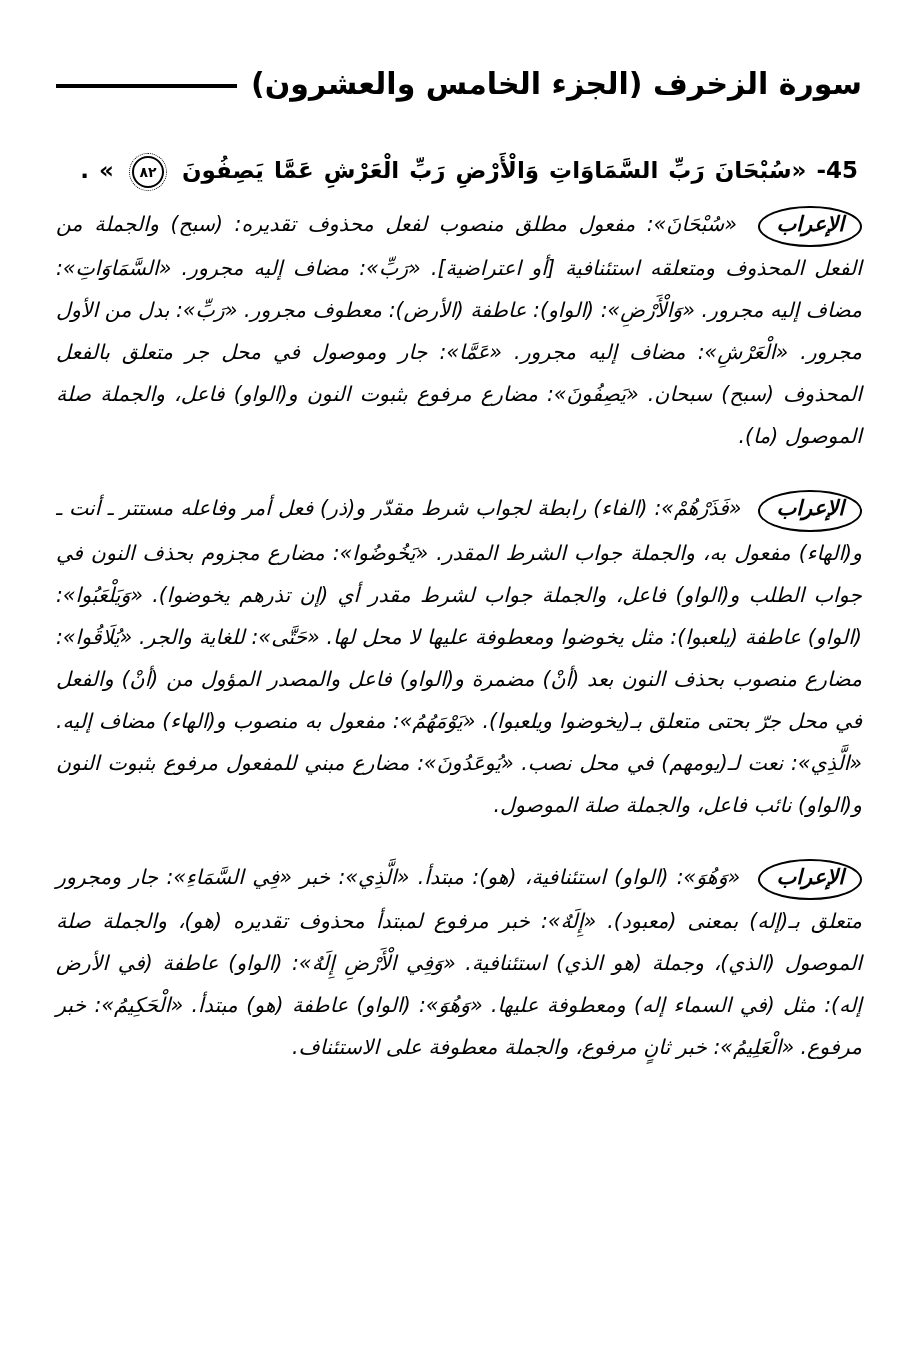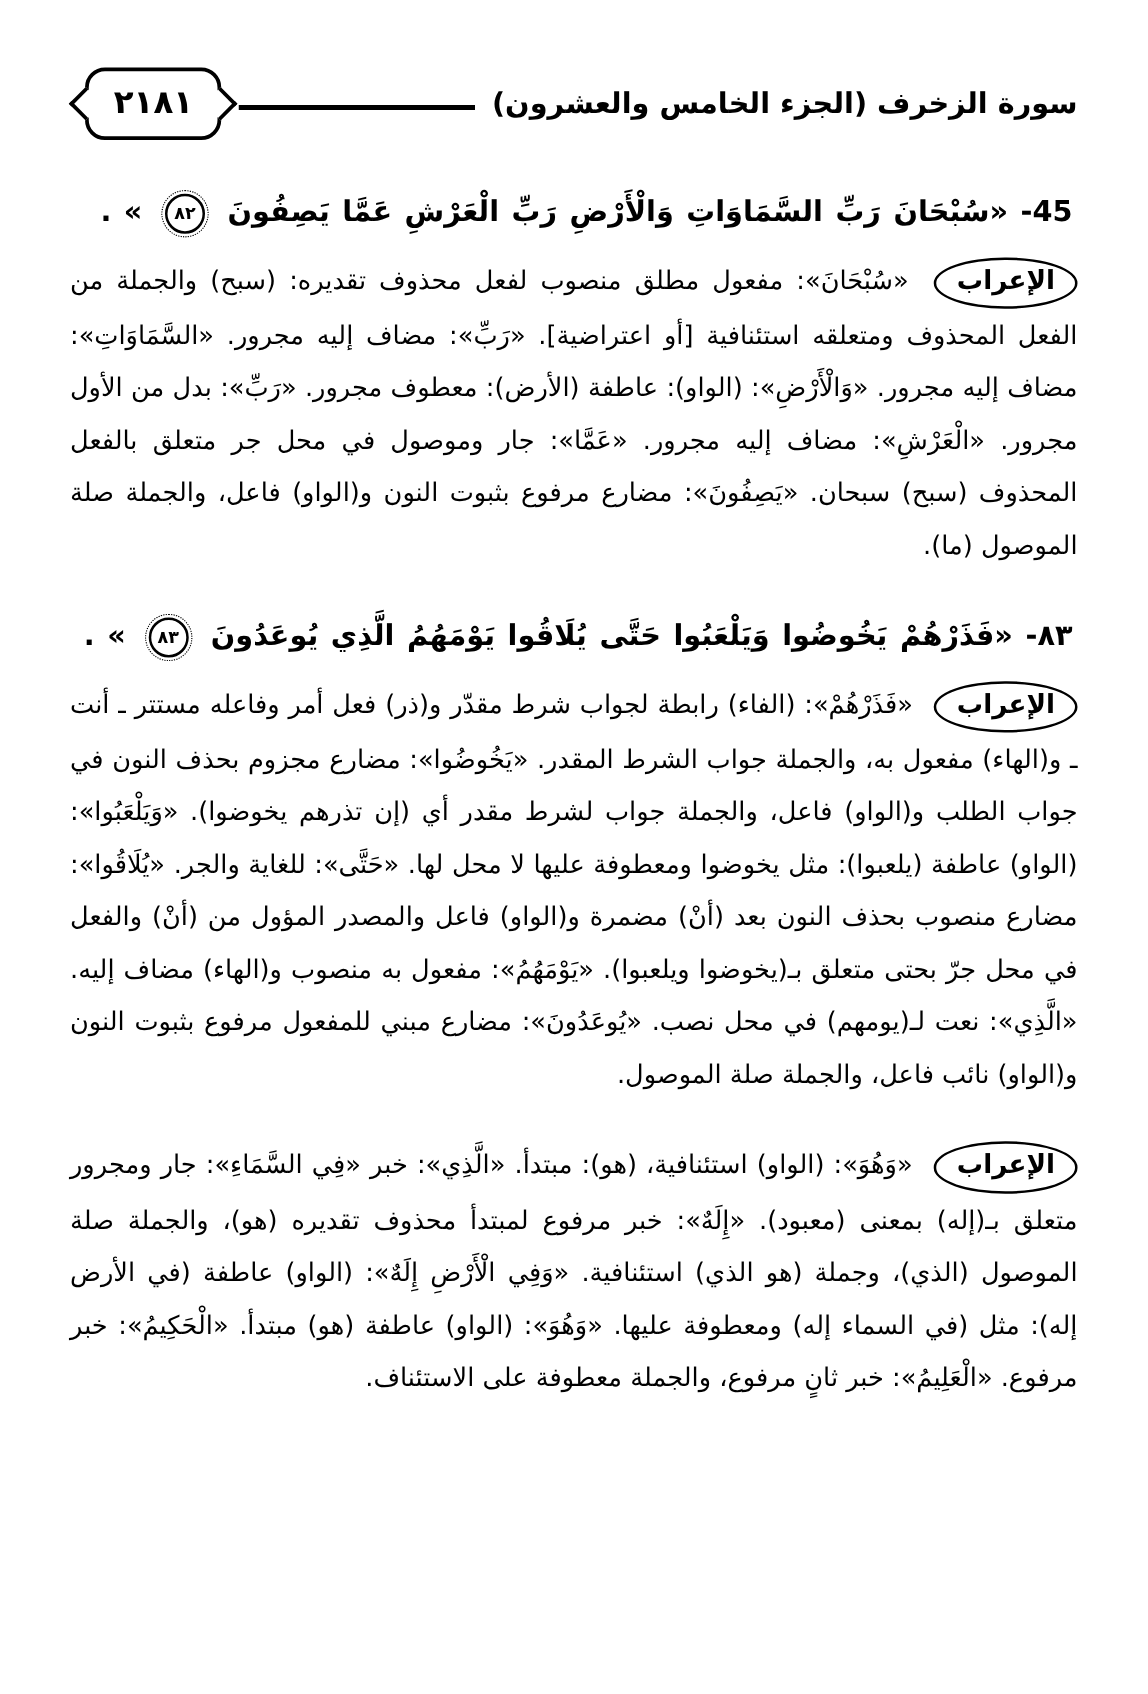--- a/index.html
+++ b/index.html
@@ -20,21 +20,21 @@
   
   .header {
     display: flex;
     align-items: center;
     direction: rtl;
     gap: 14px;
     margin-bottom: 20px;
     min-height: 78px;
   }
   .header-title {
-    font-size: 23px;
+    font-size: 30px;
     font-weight: bold;
     white-space: nowrap;
     letter-spacing: 0;
   }
   .header-rule {
     width: 278px;
     height: 4px;
     background: #000;
     margin-top: 6px;
   }
@@ -94,20 +94,21 @@
     margin: 0 8px;
     padding: 0 4px;
   }
 
   
   .irab {
     font-size: 20.5px;
     line-height: 2.05;
     text-align: justify;
     margin: 6px 0 30px 0;
+    font-style: italic;
   }
   .irab-label {
     display: inline-block;
     border: 2.5px solid #000;
     border-radius: 50%;
     padding: 3px 16px 7px 16px;
     font-size: 21px;
     font-weight: bold;
     margin-left: 10px;
     line-height: 1.3;
@@ -115,43 +116,35 @@
   }
 </style>
 </head>
 <body>
 
 <div class="page">
 
   <header class="header">
     <div class="header-title">سورة الزخرف  (الجزء الخامس والعشرون)</div>
     <div class="header-rule"></div>
-    <div class="page-badge">
-      <span>٢١٨١</span>
-    </div>
   </header>
 
   <section>
     <p class="verse">
       <span>45- «سُبْحَانَ رَبِّ السَّمَاوَاتِ وَالْأَرْضِ رَبِّ الْعَرْشِ عَمَّا يَصِفُونَ</span>
       <span class="medallion">٨٢</span>
       <span>» .</span>
     </p>
     <p class="irab">
       <span class="irab-label">الإعراب</span>
       <span>«سُبْحَانَ»: مفعول مطلق منصوب لفعل محذوف تقديره: (سبح) والجملة من الفعل المحذوف ومتعلقه استئنافية [أو اعتراضية]. «رَبِّ»: مضاف إليه مجرور. «السَّمَاوَاتِ»: مضاف إليه مجرور. «وَالْأَرْضِ»: (الواو): عاطفة (الأرض): معطوف مجرور. «رَبِّ»: بدل من الأول مجرور. «الْعَرْشِ»: مضاف إليه مجرور. «عَمَّا»: جار وموصول في محل جر متعلق بالفعل المحذوف (سبح) سبحان. «يَصِفُونَ»: مضارع مرفوع بثبوت النون و(الواو) فاعل، والجملة صلة الموصول (ما).</span>
     </p>
   </section>
 
   <section>
-    <p class="verse">
-      <span>٨٣- «فَذَرْهُمْ يَخُوضُوا وَيَلْعَبُوا حَتَّى يُلَاقُوا يَوْمَهُمُ الَّذِي يُوعَدُونَ</span>
-      <span class="medallion">٨٣</span>
-      <span>» .</span>
-    </p>
     <p class="irab">
       <span class="irab-label">الإعراب</span>
       <span>«فَذَرْهُمْ»: (الفاء) رابطة لجواب شرط مقدّر و(ذر) فعل أمر وفاعله مستتر ـ أنت ـ و(الهاء) مفعول به، والجملة جواب الشرط المقدر. «يَخُوضُوا»: مضارع مجزوم بحذف النون في جواب الطلب و(الواو) فاعل، والجملة جواب لشرط مقدر أي (إن تذرهم يخوضوا). «وَيَلْعَبُوا»: (الواو) عاطفة (يلعبوا): مثل يخوضوا ومعطوفة عليها لا محل لها. «حَتَّى»: للغاية والجر. «يُلَاقُوا»: مضارع منصوب بحذف النون بعد (أنْ) مضمرة و(الواو) فاعل والمصدر المؤول من (أنْ) والفعل في محل جرّ بحتى متعلق بـ(يخوضوا ويلعبوا). «يَوْمَهُمُ»: مفعول به منصوب و(الهاء) مضاف إليه. «الَّذِي»: نعت لـ(يومهم) في محل نصب. «يُوعَدُونَ»: مضارع مبني للمفعول مرفوع بثبوت النون و(الواو) نائب فاعل، والجملة صلة الموصول.</span>
     </p>
   </section>
 
   <section>
     <p class="irab">
       <span class="irab-label">الإعراب</span>
       <span>«وَهُوَ»: (الواو) استئنافية، (هو): مبتدأ. «الَّذِي»: خبر «فِي السَّمَاءِ»: جار ومجرور متعلق بـ(إله) بمعنى (معبود). «إِلَهٌ»: خبر مرفوع لمبتدأ محذوف تقديره (هو)، والجملة صلة الموصول (الذي)، وجملة (هو الذي) استئنافية. «وَفِي الْأَرْضِ إِلَهٌ»: (الواو) عاطفة (في الأرض إله): مثل (في السماء إله) ومعطوفة عليها. «وَهُوَ»: (الواو) عاطفة (هو) مبتدأ. «الْحَكِيمُ»: خبر مرفوع. «الْعَلِيمُ»: خبر ثانٍ مرفوع، والجملة معطوفة على الاستئناف.</span>

